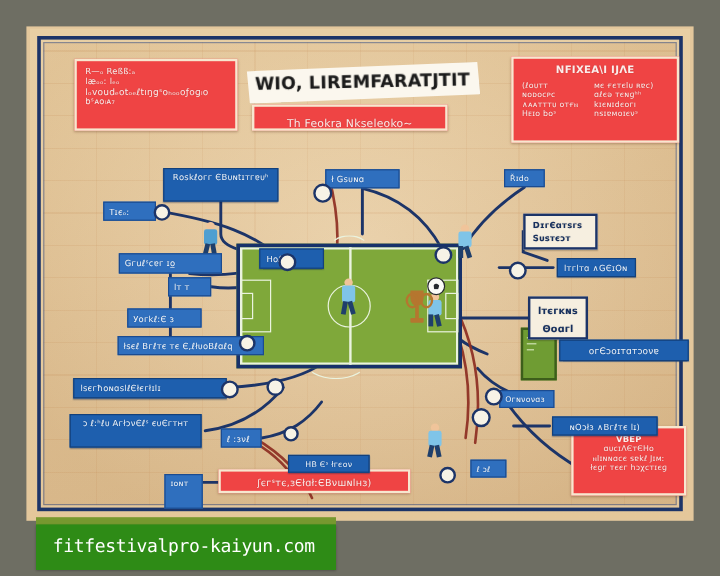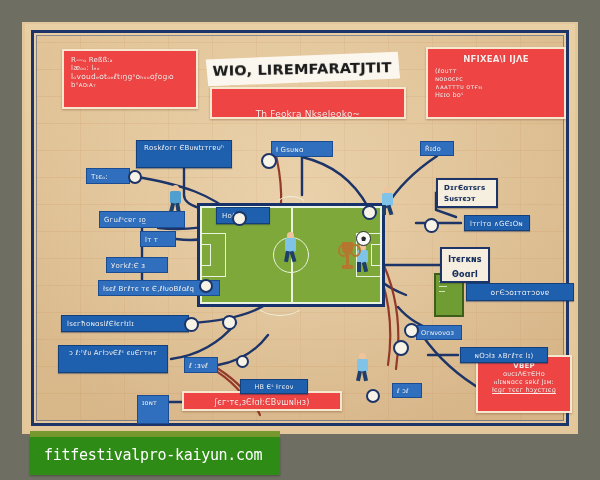--- a/index.html
+++ b/index.html
@@ -210,41 +210,47 @@
       <span class="tx blur" style="font-size:7px;">R—ₒ Reßßːₐ</span>
       <span class="tx blur" style="font-size:7px;">læₒₒː lₑₒ</span>
       <span class="tx blur" style="font-size:7.5px;">lₒᴠoudₑᴏtₒₑℓtıŋgˢoₕₒₒᴏƒᴏɡₗo</span>
       <span class="tx blur" style="font-size:7px;">bˢᴀᴏₗᴀ₇</span>
     </div>
 
     <div class="ribbon" style="left:168px;top:18px;width:196px;height:32px;">
       <span class="tx blur" style="font-size:14.5px;line-height:32px;">WIO, LIREMFARATJTIT</span>
     </div>
 
-    <div class="blk red" style="left:174px;top:52px;width:196px;height:22px;padding:14px;">
+    <div class="blk red" style="left:174px;top:52px;width:163px;height:22px;padding:4px;">
       <span class="tx blur" style="font-size:9px;line-height:22px;text-align:center;">Th Feokra Nkseleoko~</span>
     </div>
 
     <div class="blk red" style="left:390px;top:12px;width:140px;height:72px;">
       <span class="tx blur ttl" style="font-size:8.5px;">NFIXEA\I IJΛE</span>
       <div style="display:flex;gap:6px;margin-top:3px;">
         <div style="flex:0 0 54px;">
           <span class="tx blur" style="font-size:6.5px;">(ℓᴏᴜᴛᴛ</span>
           <span class="tx blur" style="font-size:6.5px;">ɴᴏᴅᴏᴄᴘᴄ</span>
           <span class="tx blur" style="font-size:6.5px;">∧ᴀᴀтᴛᴛᴜ oтғⲛ</span>
           <span class="tx blur" style="font-size:6.5px;">Hᴇɪo bᴏˢ</span>
         </div>
+        <div style="flex:1;">
+          <span class="tx blur" style="font-size:6.5px;">мє ғєтєӏᴜ ʀɐᴄ)</span>
+          <span class="tx blur" style="font-size:6.5px;">ɑℓєǝ тєɴɡʰʰ</span>
+          <span class="tx blur" style="font-size:6.5px;">kɪєɴɪdєοгı</span>
+          <span class="tx blur" style="font-size:6.5px;">nѕɪɐмᴏɪєνˢ</span>
+        </div>
       </div>
     </div>
 
     <div class="blk red" style="left:440px;top:320px;width:96px;height:58px;">
       <span class="tx blur ttl" style="font-size:7px;">VΒΕР</span>
       <span class="tx blur" style="font-size:6.5px;text-align:center;">ɑᴜᴄɪΛЄтЄНᴏ</span>
       <span class="tx blur" style="font-size:6.5px;text-align:center;">ⲛlɪɴɴɑcє ѕɐkℓ Jɪмː</span>
-      <span class="tx blur" style="font-size:6.5px;text-align:center;text-decoration:underline;">łєɡг тєєг hɔχcтɪєɡ</span>
+      <span class="tx blur" style="font-size:6.5px;text-align:center;">łєɡг тєєг hɔχcтɪєɡ</span>
     </div>
 
     <div class="blk red" style="left:146px;top:356px;width:160px;height:20px;padding:0;">
       <span class="tx blur" style="font-size:8px;line-height:20px;text-align:center;">ʃєгˢᴛє,зЄłɑłːЄΒνшɴlнз)</span>
     </div>
   </div>
 
   <div class="lyr">
     <div class="blk blue" style="left:100px;top:105px;width:96px;height:28px;">
       <span class="tx blur" style="font-size:7px;line-height:11px;white-space:normal;text-align:center;">Rᴏskℓoгг ЄΒᴜɴtɪтгɐᴜʰ</span>

